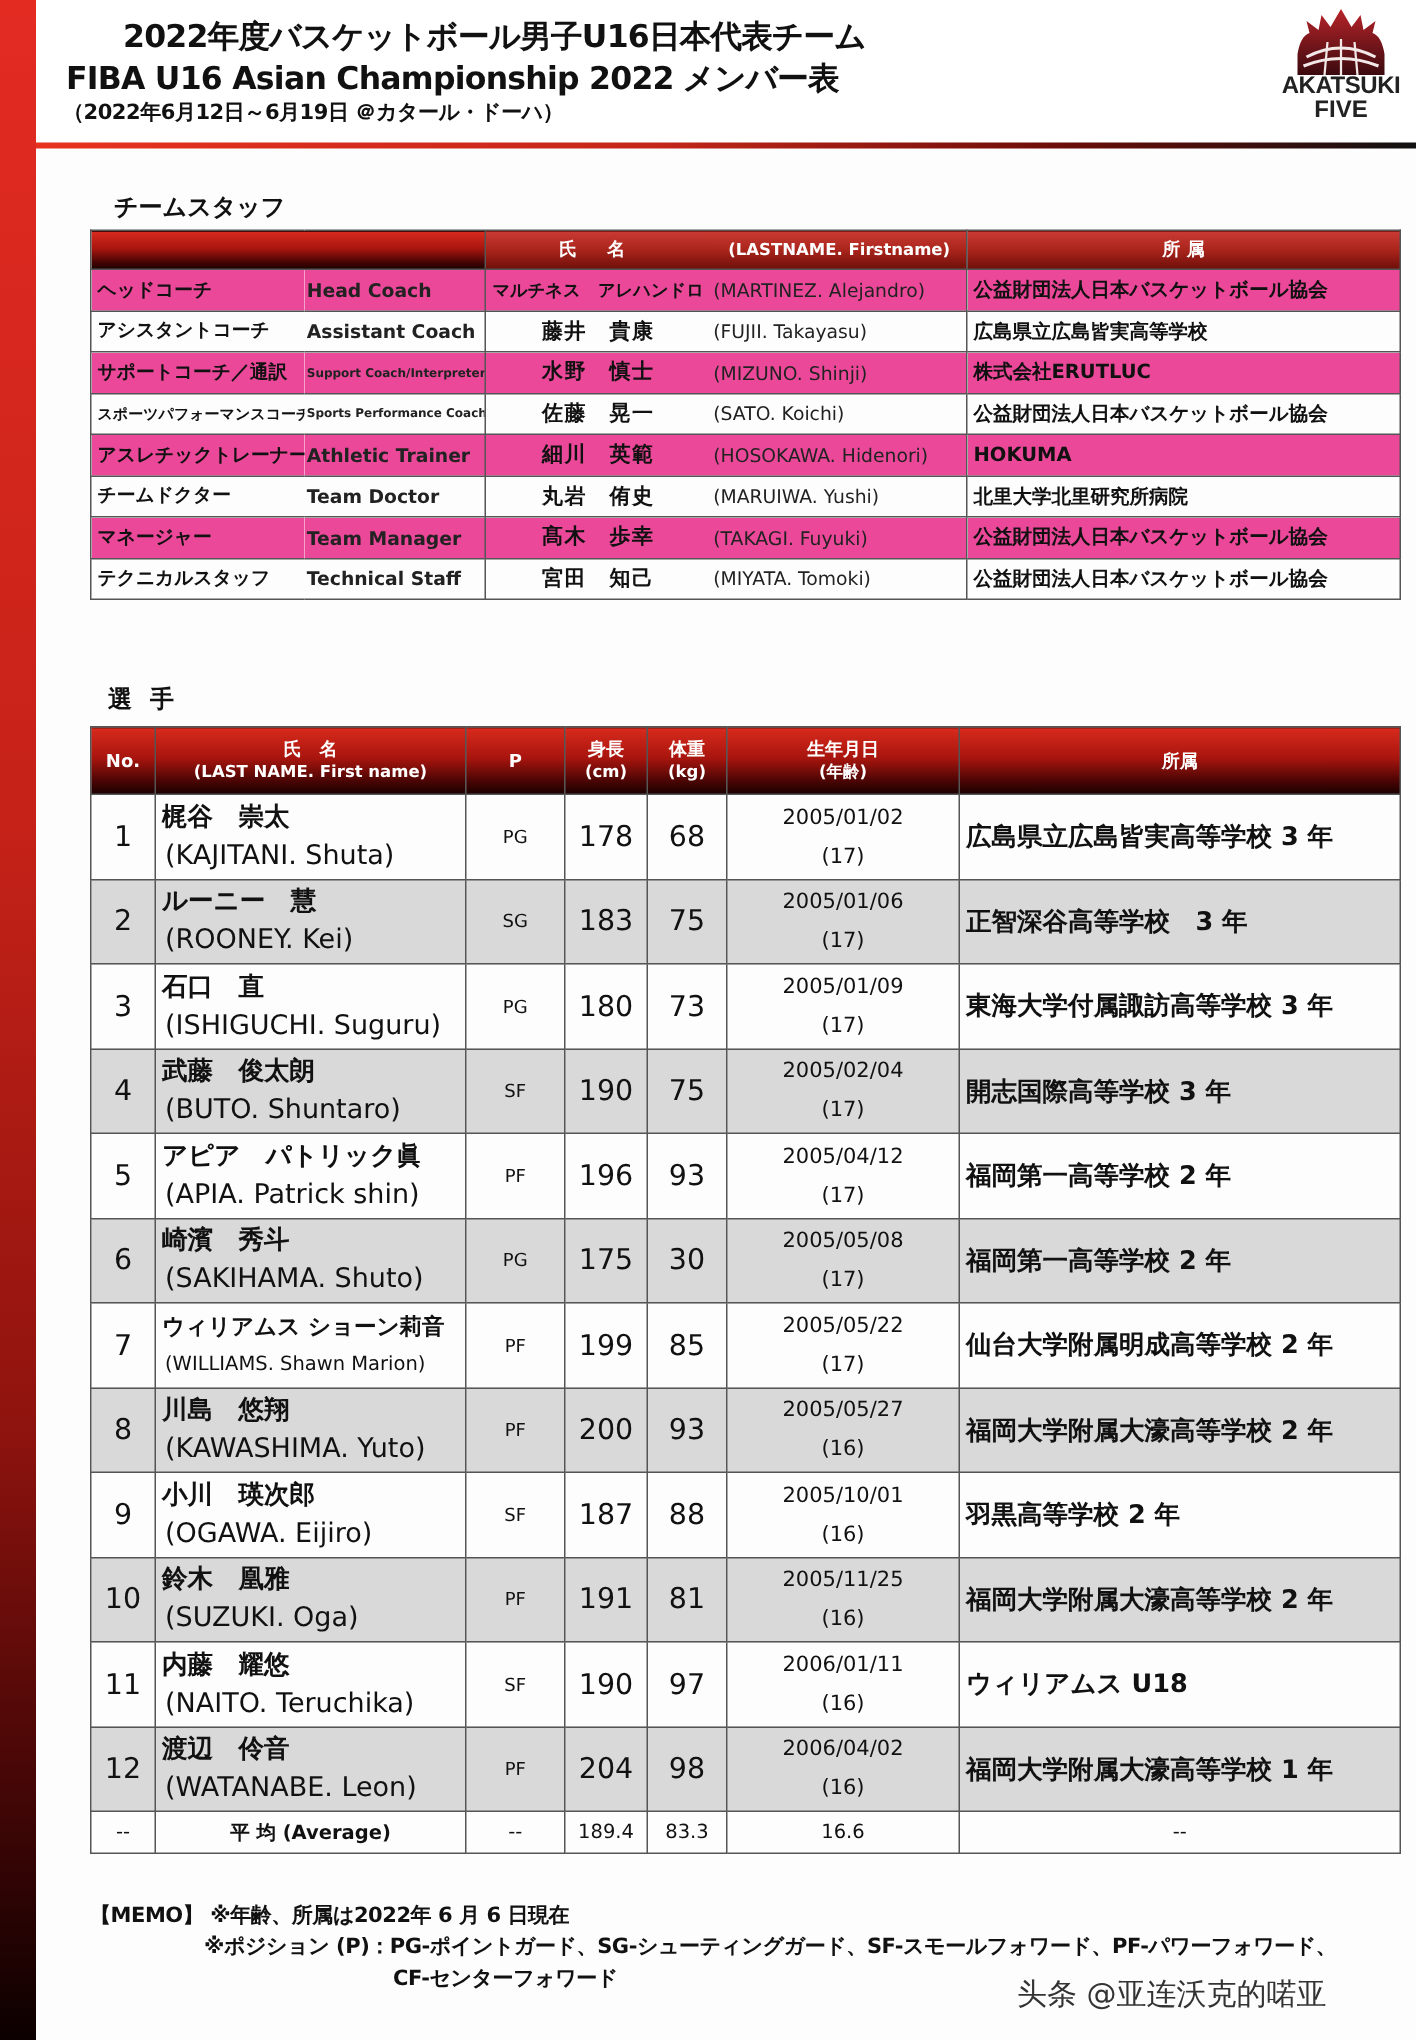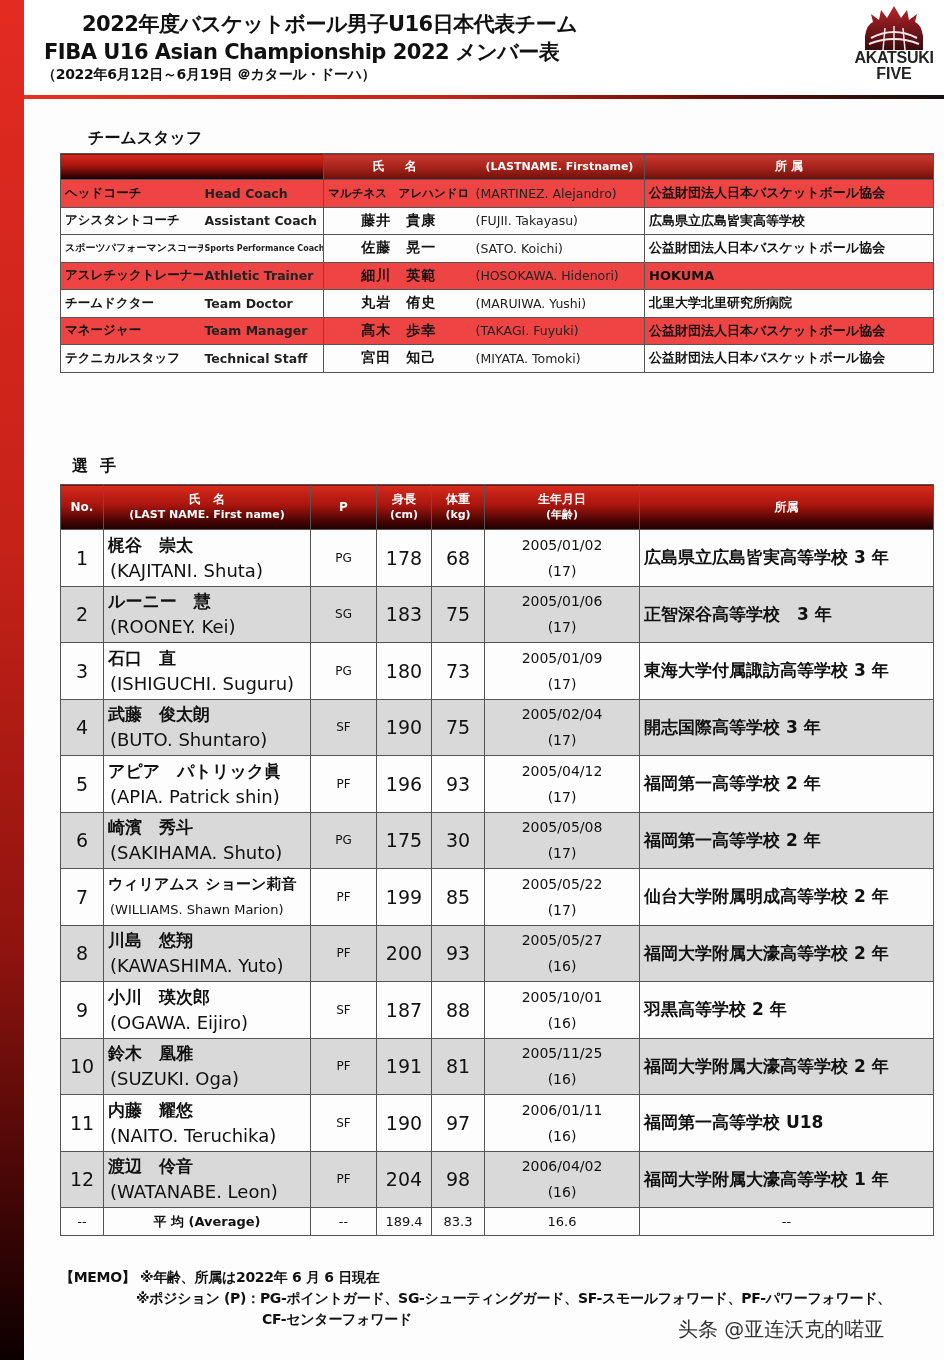--- a/index.html
+++ b/index.html
@@ -19,33 +19,33 @@
     position: absolute; left: 24px; top: 95px; width: 920px; height: 4px;
     background: linear-gradient(to right, #e8311f 0%, #c42619 45%, #6a0d08 75%, #111 100%);
   }
 
   .logo { position: absolute; right: 2px; top: 6px; width: 96px; height: 80px; text-align: center; }
   .logo svg { display: block; margin: 0 auto; }
   .logo .l1 { font-size: 16px; font-weight: bold; line-height: 16px; letter-spacing: -0.3px; color: #222; font-family: "Liberation Sans", sans-serif; }
   .logo .l2 { font-size: 16px; font-weight: bold; line-height: 16px; color: #222; font-family: "Liberation Sans", sans-serif; }
 
   .section-title { position: absolute; font-size: 16px; font-weight: bold; }
-  .st-staff { left: 88px; top: 128px; }
+  .st-staff { left: 76px; top: 128px; }
   .st-players { left: 72px; top: 456px; letter-spacing: 12px; }
 
   table { border-collapse: collapse; position: absolute; table-layout: fixed; }
   td, th { border: 1px solid #555; }
   .hdr-grad { background: linear-gradient(to bottom, #d82a1d 0%, #a8150e 45%, #4a0504 80%, #1a0000 100%); color: #fff; }
   .hdr-grad-soft { background: linear-gradient(to bottom, #c93a33 0%, #a8241b 50%, #6e0f0a 100%); color: #fff; }
 
   
   .staff { left: 60px; top: 153px; width: 873px; }
   .staff th { height: 26px; font-size: 12px; font-weight: bold; }
   .staff td { height: 27.5px; font-size: 13px; font-weight: bold; white-space: nowrap; overflow: hidden; }
-  .staff tr.g td { background: #ef4444; }
+  .staff tr.g td { background: #ec4899; }
   .staff td.role { padding-left: 4px; border-right: none; font-size: 12.5px; }
   .staff td.role-en { padding-left: 2px; border-left: none; color: #222; font-size: 12.5px; }
   .staff td.role-en.tiny { font-size: 8px; }
   .staff td.role.small { font-size: 10px; }
   .staff td.name { text-align: center; border-right: none; font-size: 14px; letter-spacing: 1px; }
   .staff td.name.small { font-size: 11.5px; letter-spacing: 0; }
   .staff td.name-en { border-left: none; padding-left: 2px; font-weight: normal; font-size: 12.5px; color: #222; }
   .staff td.aff { padding-left: 4px; font-size: 13px; }
   .staff th.h-blank { border-right: none; }
   .staff th.h-name { border-right: none; text-align: center; letter-spacing: 8px; }
@@ -132,20 +132,27 @@
       <td class="name small">マルチネス　アレハンドロ</td>
       <td class="name-en">(MARTINEZ. Alejandro)</td>
       <td class="aff">公益財団法人日本バスケットボール協会</td>
     </tr>
     <tr>
       <td class="role">アシスタントコーチ</td>
       <td class="role-en">Assistant Coach</td>
       <td class="name">藤井　貴康</td>
       <td class="name-en">(FUJII. Takayasu)</td>
       <td class="aff">広島県立広島皆実高等学校</td>
+    </tr>
+    <tr class="g">
+      <td class="role">サポートコーチ／通訳</td>
+      <td class="role-en tiny">Support Coach/Interpreter</td>
+      <td class="name">水野　慎士</td>
+      <td class="name-en">(MIZUNO. Shinji)</td>
+      <td class="aff">株式会社ERUTLUC</td>
     </tr>
     <tr>
       <td class="role small">スポーツパフォーマンスコーチ</td>
       <td class="role-en tiny">Sports Performance Coach</td>
       <td class="name">佐藤　晃一</td>
       <td class="name-en">(SATO. Koichi)</td>
       <td class="aff">公益財団法人日本バスケットボール協会</td>
     </tr>
     <tr class="g">
       <td class="role">アスレチックトレーナー</td>
@@ -370,21 +377,21 @@
           <span class="jp">内藤　耀悠</span>
           <span class="en">(NAITO. Teruchika)</span>
         </td>
       <td class="pos">SF</td>
       <td>190</td>
       <td>97</td>
       <td class="dob">
           <span>2006/01/11</span>
           <span>(16)</span>
         </td>
-      <td class="aff">福岡第一高等学校 U18</td>
+      <td class="aff">ウィリアムス U18</td>
     </tr>
     <tr class="g">
       <td>12</td>
       <td class="pname">
           <span class="jp">渡辺　伶音</span>
           <span class="en">(WATANABE. Leon)</span>
         </td>
       <td class="pos">PF</td>
       <td>204</td>
       <td>98</td>

